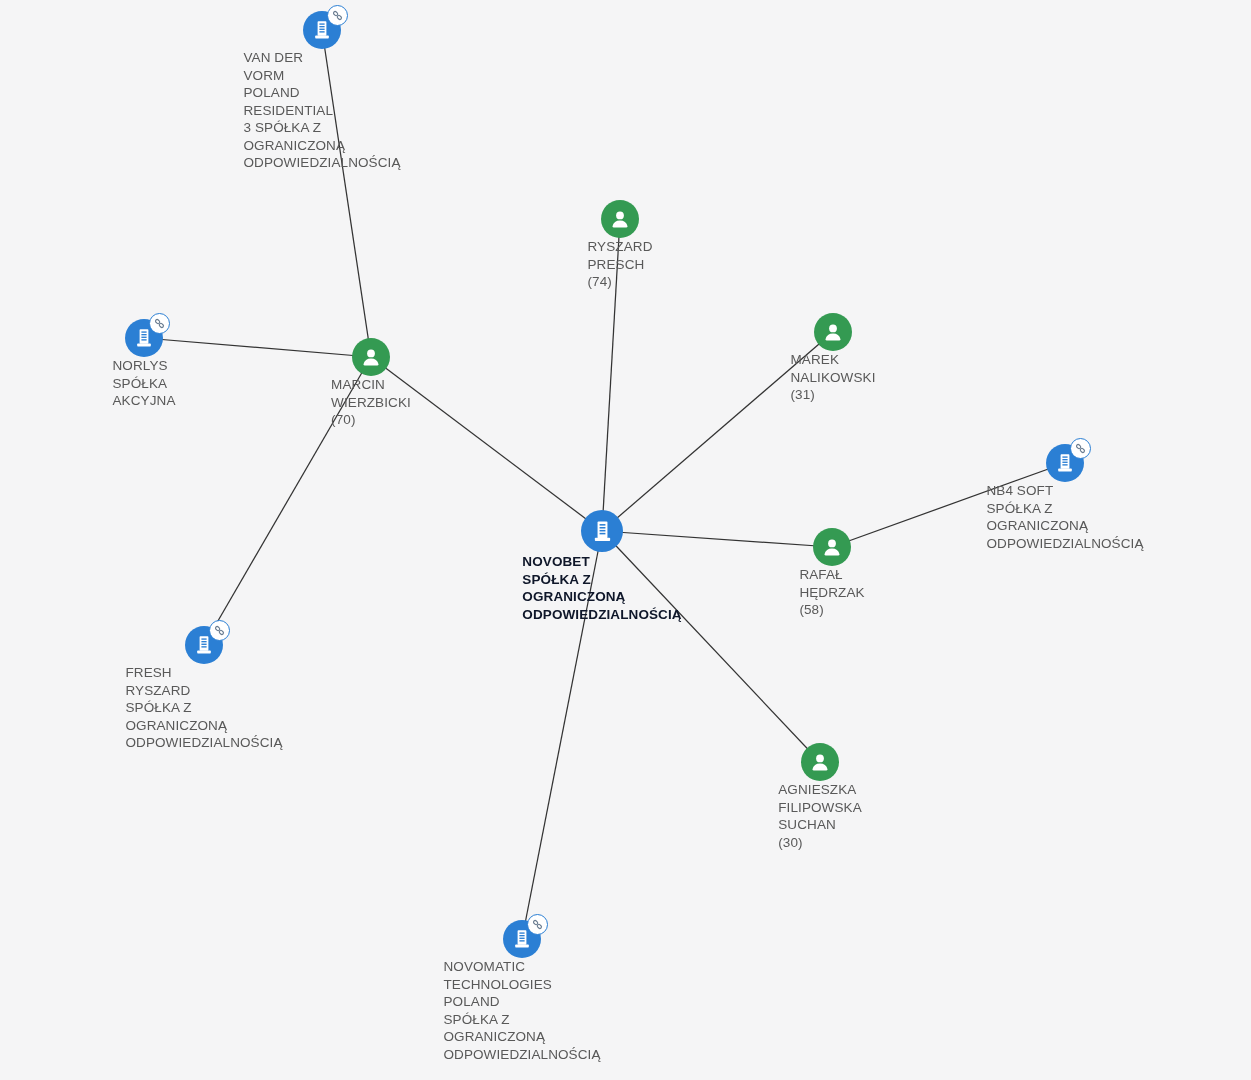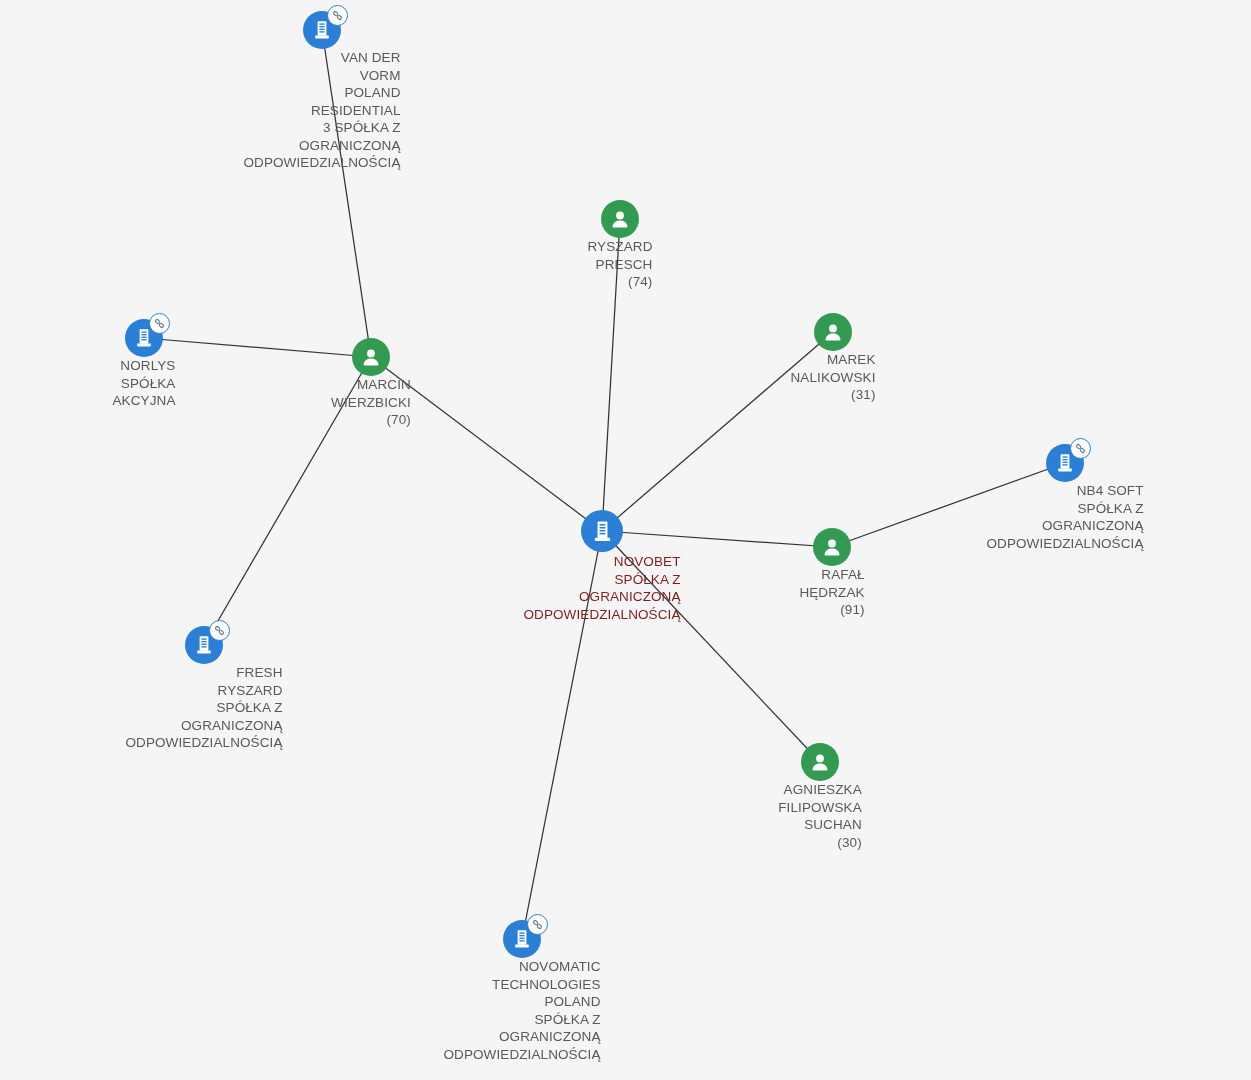--- a/index.html
+++ b/index.html
@@ -39,33 +39,33 @@
     border:1.6px solid #2b7fd4;
     left:50%;top:50%;
     margin-left:5px;margin-top:-25px;
     display:flex;align-items:center;justify-content:center;
     box-sizing:border-box;
   }
   .node-label{
     position:absolute;
     left:50%;
     transform:translateX(-50%);
-    text-align:right;
+    text-align:left;
     color:#595959;
     font-size:13.5px;
     line-height:17.5px;
     white-space:pre;
     letter-spacing:0.1px;
     pointer-events:none;
   }
   .node-company > .node-label, .node-person > .node-label{ top:19px; }
   .node-center > .node-label{
     top:22px;
-    font-weight:normal;
-    color:#7f1d1d;
+    font-weight:bold;
+    color:#0f172a;
   }
 </style>
 </head>
 <body style="background: rgb(245, 245, 246);">
 
 <div id="graph-canvas">
   <svg id="edge-layer" viewBox="0 0 1251 1080" xmlns="http://www.w3.org/2000/svg">
       <line x1="602" y1="531" x2="522" y2="939" stroke="#333333" stroke-width="1.25"></line>
       <line x1="602" y1="531" x2="820" y2="762" stroke="#333333" stroke-width="1.25"></line>
       <line x1="832" y1="547" x2="1065" y2="463" stroke="#333333" stroke-width="1.25"></line>
@@ -203,21 +203,21 @@
       </div>
       <div class="node node-person" style="left: 832px; top: 547px;">
         <div class="node-circle">
           <svg width="24" height="24" viewBox="0 0 24 24" xmlns="http://www.w3.org/2000/svg">
             <circle cx="12" cy="8.4" r="3.9" fill="#ffffff"></circle>
             <path d="M4.4 19.4a7.85 7.85 0 0 1 15.2 0 1.5 1.5 0 0 1-1.45 1.1H5.85A1.5 1.5 0 0 1 4.4 19.4z" fill="#ffffff"></path>
           </svg>
         </div>
         <div class="node-label">RAFAŁ
 HĘDRZAK
-(91)</div>
+(58)</div>
       </div>
       <div class="node node-company" style="left: 204px; top: 645px;">
         <div class="node-circle">
           <svg width="24" height="24" viewBox="0 0 24 24" xmlns="http://www.w3.org/2000/svg">
             <rect x="7.6" y="3.2" width="8.8" height="14.6" rx="0.8" fill="#ffffff"></rect>
             <rect x="9.4" y="5.4" width="5.2" height="1.35" fill="#2b7fd4"></rect>
             <rect x="9.4" y="8.0" width="5.2" height="1.35" fill="#2b7fd4"></rect>
             <rect x="9.4" y="10.6" width="5.2" height="1.35" fill="#2b7fd4"></rect>
             <rect x="9.4" y="13.2" width="5.2" height="1.35" fill="#2b7fd4"></rect>
             <rect x="5.2" y="17.6" width="13.6" height="2.9" rx="0.7" fill="#ffffff"></rect>

